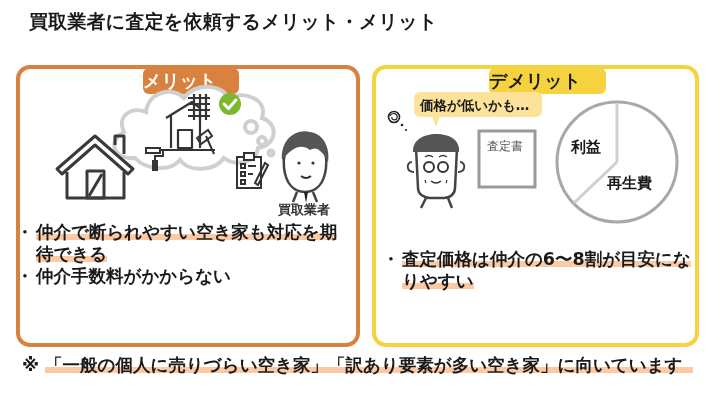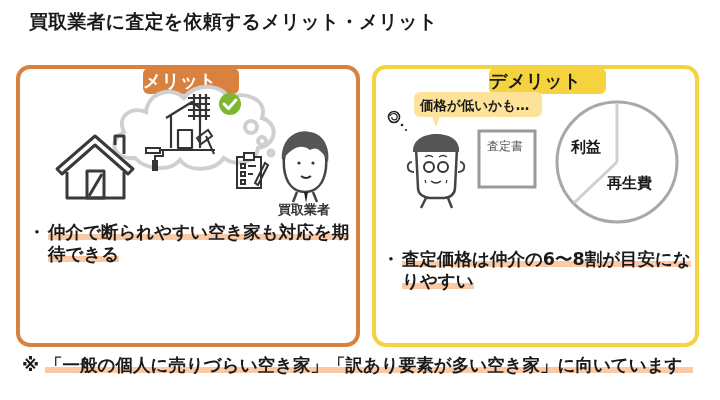--- a/index.html
+++ b/index.html
@@ -9,21 +9,21 @@
   .panel{position:absolute;box-sizing:border-box;border-radius:14px;background:#fff;}
   .panel.merit{left:16px;top:65px;width:344px;height:282px;border:4px solid #d9823f;}
   .panel.demerit{left:372px;top:65px;width:327px;height:282px;border:4px solid #f5d33f;}
   .tag{position:absolute;top:52px;height:26px;line-height:26px;border-radius:6px;font-size:18px;font-weight:bold;white-space:nowrap;margin-top:16px;}
   .tag.merit{left:143px;width:96px;background:#d9823f;color:#ffffff;}
   .tag.demerit{left:489px;width:117px;background:#f5d33f;color:#1a1a1a;}
   .illus{position:absolute;}
   .bullets{position:absolute;margin:0;padding:0;list-style:none;font-size:17.5px;font-weight:bold;line-height:22px;}
   .bullets li{position:relative;padding-left:20px;}
   .bullets li::before{content:"・";position:absolute;left:0;top:0;}
-  .bullets.merit{left:28px;top:221px;width:330px;}
+  .bullets.merit{left:16px;top:221px;width:330px;}
   .bullets.demerit{left:382px;top:234px;width:312px;margin-top:14px;}
   .hl{background:linear-gradient(transparent 62%, #fcc9a5 62%, #fcc9a5 92%, transparent 92%);}
   .hl-block{box-decoration-break:clone;-webkit-box-decoration-break:clone;}
   .footnote{position:absolute;left:22px;top:353px;font-size:17.5px;font-weight:bold;white-space:nowrap;}
   .footnote .hl{padding-right:10px;}
   .svglabel{font-family:"DejaVu Sans","Liberation Sans",sans-serif;font-weight:bold;}
 </style>
 </head>
 <body>
 
@@ -90,20 +90,21 @@
     <circle cx="313" cy="163" r="1.6" fill="#333"></circle>
     <path d="M301,176 Q306,180 311,176" fill="none" stroke="#333" stroke-width="2"></path>
     <path d="M297,192 L293,202 M313,192 L317,202" stroke="#444" stroke-width="2.5"></path>
     <path d="M304,192 L306,203 L308,192 Z" fill="#222"></path>
   </g>
   <text class="svglabel" x="278" y="214" font-size="13" fill="#333">買取業者</text>
 </svg>
 
 <ul class="bullets merit">
   <li><span class="hl hl-block">仲介で断られやすい空き家も対応を期待できる</span></li>
+  <li><span>仲介手数料がかからない</span></li>
 </ul>
 
 <div class="panel demerit"></div>
 <div class="tag demerit">デメリット</div>
 
 <svg class="illus" style="left:380px;top:85px;" width="315" height="145" viewBox="380 85 315 145">
 
   <g>
     <rect x="414" y="92" width="128" height="25" rx="6" fill="#fde39a"></rect>
     <path d="M432,116 L440,116 L436,127 Z" fill="#fde39a"></path>

